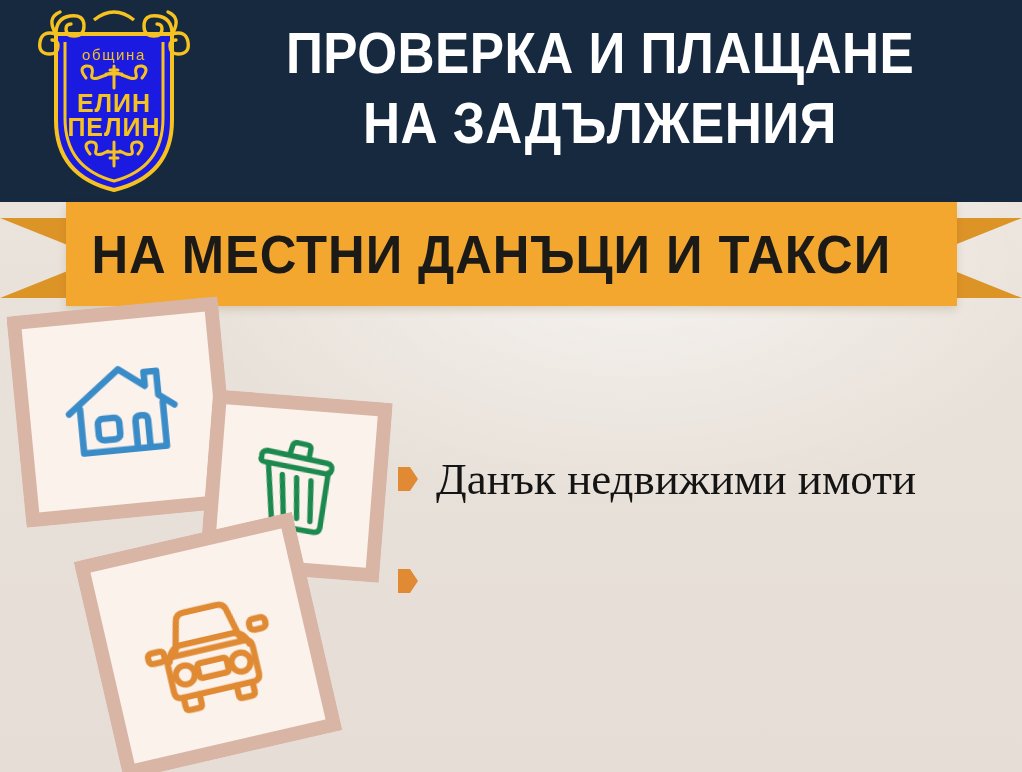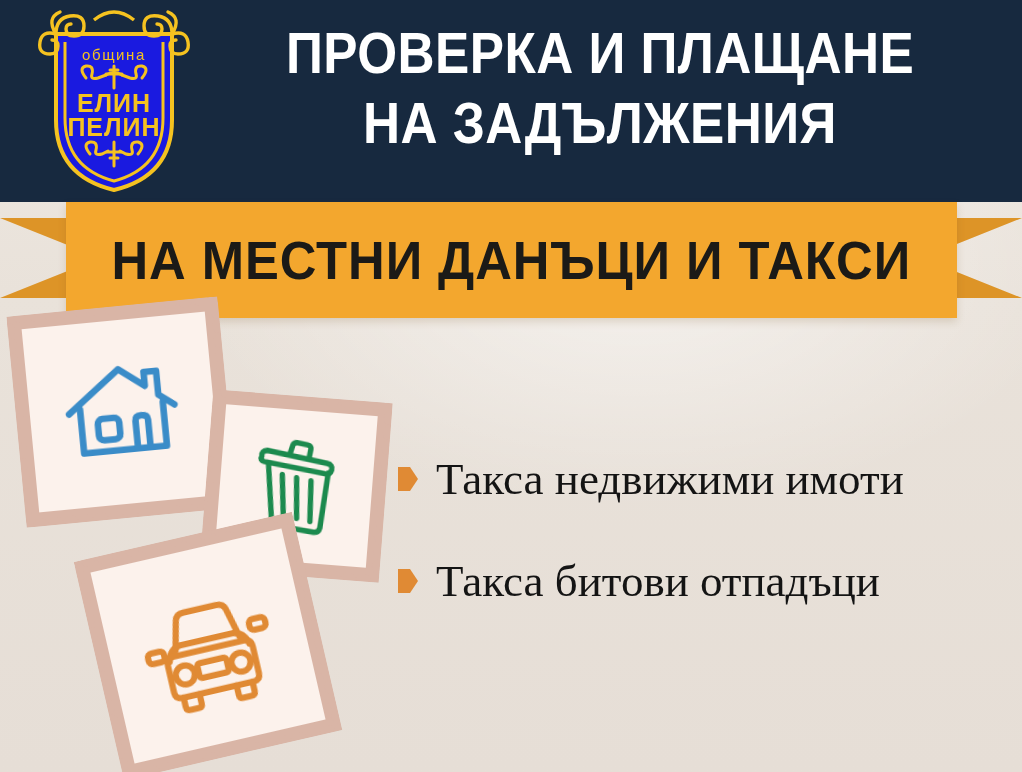--- a/index.html
+++ b/index.html
@@ -85,26 +85,26 @@
   .ribbon-shadow-right {
     position:absolute; right:66px; top:96px; width:330px; height:14px;
     background: linear-gradient(270deg, rgba(190,125,25,0.55), rgba(190,125,25,0));
     clip-path: polygon(330px 0, 0 0, 30px 14px, 330px 14px);
   }
   .ribbon-main {
     position: absolute;
     left: 66px;
     top: 6px;
     width: 891px;
-    height: 116px;
+    height: 104px;
     background: #f3a72e;
     box-shadow: 0 4px 8px rgba(120,90,40,0.18);
     display: flex;
     align-items: center;
-    justify-content: center;
+    justify-content: flex-start;
   }
   .ribbon-text {
     color: #1b1a17;
     font-family: "Liberation Sans Narrow", "Liberation Sans", sans-serif;
     font-weight: bold;
     font-size: 54px;
     line-height: 54px;
     letter-spacing: 1px;
     transform: scaleX(0.94);
     white-space: nowrap;
@@ -463,21 +463,20 @@
         <span class="scallop"></span>
         <span class="scallop"></span>
         <span class="scallop"></span>
         <span class="scallop"></span>
       </div>
   </div>
 
   <div class="bullet-list">
     <div class="bullet-item">
       <span class="bullet-marker"></span>
-      <span class="bullet-label">Такса недвижими имоти</span>
+      <span class="bullet-label">Данък недвижими имоти</span>
     </div>
     <div class="bullet-item">
       <span class="bullet-marker"></span>
-      <span class="bullet-label">Такса битови отпадъци</span>
     </div>
   </div>
 
 </div>
 
 </body></html>

